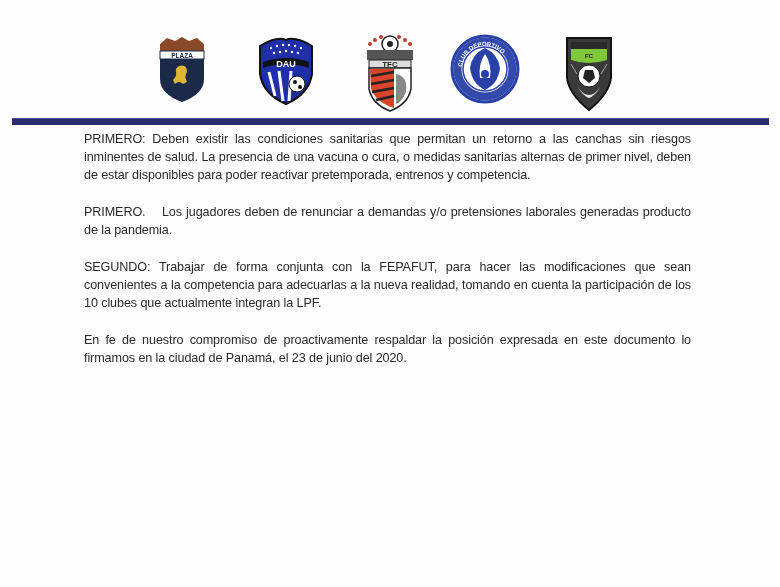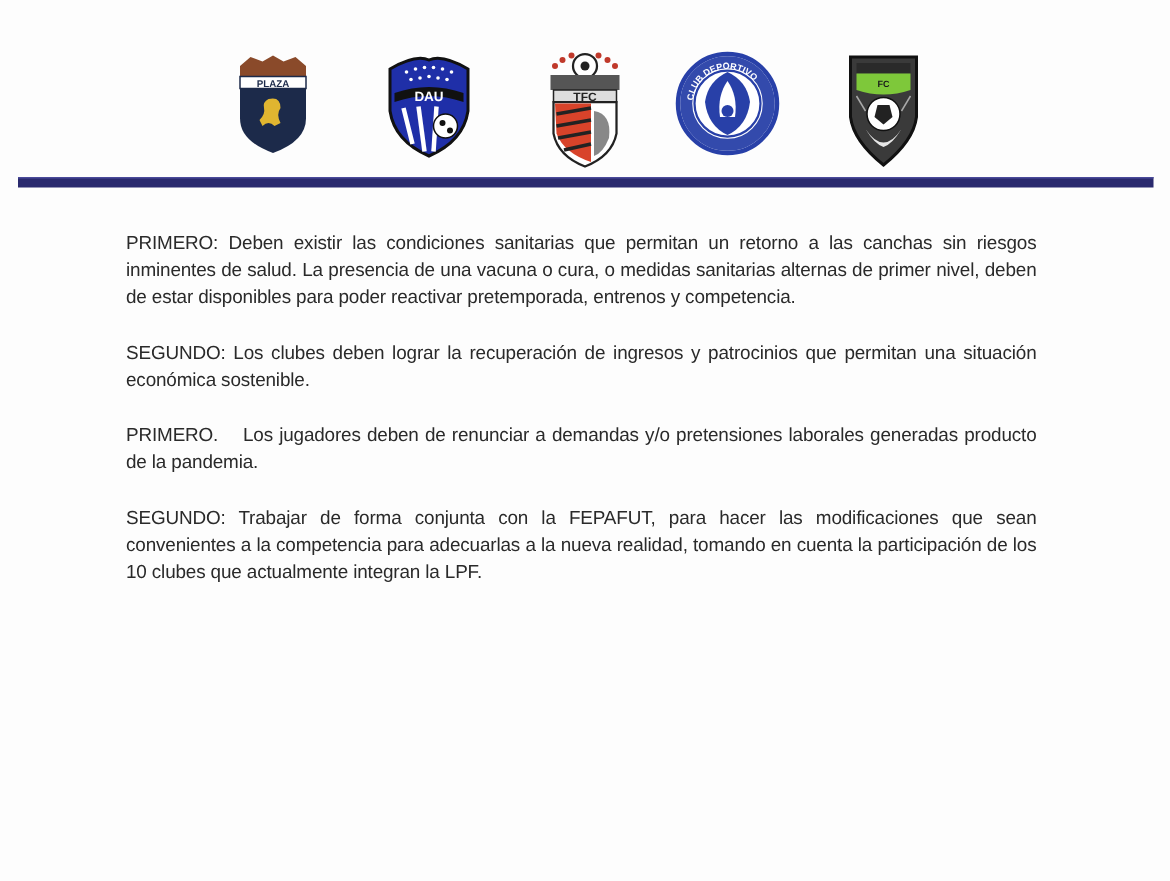--- a/index.html
+++ b/index.html
@@ -6,21 +6,21 @@
     body {
       width: 780px; height: 587px; background: #fdfdfd; position: relative; overflow: hidden;
       font-family: "Liberation Sans", "DejaVu Sans", sans-serif; color: #2a2a2a;
     }
     .logos { position: absolute; top: 34px; left: 0; width: 780px; height: 80px; }
     .logo { position: absolute; top: 0; }
     .divider {
       position: absolute; left: 12px; top: 118px; width: 757px; height: 6px;
       background: #2a2a6e; border-top: 1px solid #4a4a9a;
     }
-    .body-text { position: absolute; left: 84px; top: 153px; width: 607px; }
+    .body-text { position: absolute; left: 84px; top: 130px; width: 607px; }
     .para {
       font-size: 12.6px; line-height: 18px; text-align: justify; margin: 0 0 19px 0;
       letter-spacing: -0.1px;
     }
     .para .lead { }
   </style>
 </head>
 <body>
 
 <div class="logos">
@@ -114,24 +114,23 @@
 </div>
 
 <div class="divider"></div>
 
 <div class="body-text">
   <p class="para">
     <span class="lead">PRIMERO:</span>
     <span>Deben existir las condiciones sanitarias que permitan un retorno a las canchas sin riesgos inminentes de salud. La presencia de una vacuna o cura, o medidas sanitarias alternas de primer nivel, deben de estar disponibles para poder reactivar pretemporada, entrenos y competencia.</span>
   </p>
   <p class="para">
-    <span class="lead">SEGUNDO:</span>
-    <span>Los clubes deben lograr la recuperación de ingresos y patrocinios que permitan una situación económica sostenible.</span>
-  </p>
-  <p class="para">
     <span class="lead">PRIMERO.</span>&nbsp;&nbsp;&nbsp;
     <span>Los jugadores deben de renunciar a demandas y/o pretensiones laborales generadas producto de la pandemia.</span>
   </p>
   <p class="para">
     <span class="lead">SEGUNDO:</span>
     <span>Trabajar de forma conjunta con la FEPAFUT,   para hacer las modificaciones que sean convenientes a la competencia para adecuarlas a la nueva realidad, tomando en cuenta la participación de los 10 clubes que actualmente integran la LPF.</span>
   </p>
+  <p class="para">
+    <span>En fe de nuestro compromiso de proactivamente respaldar la posición expresada en este documento lo firmamos en la ciudad de Panamá, el 23 de junio del 2020.</span>
+  </p>
 </div>
 
 </body></html>

